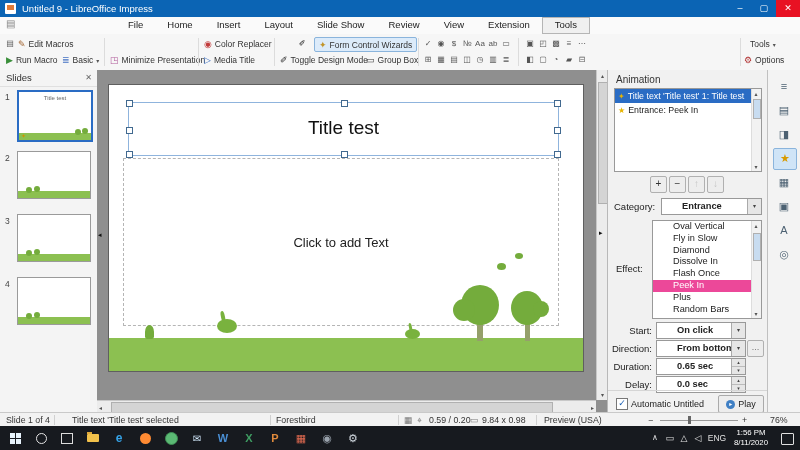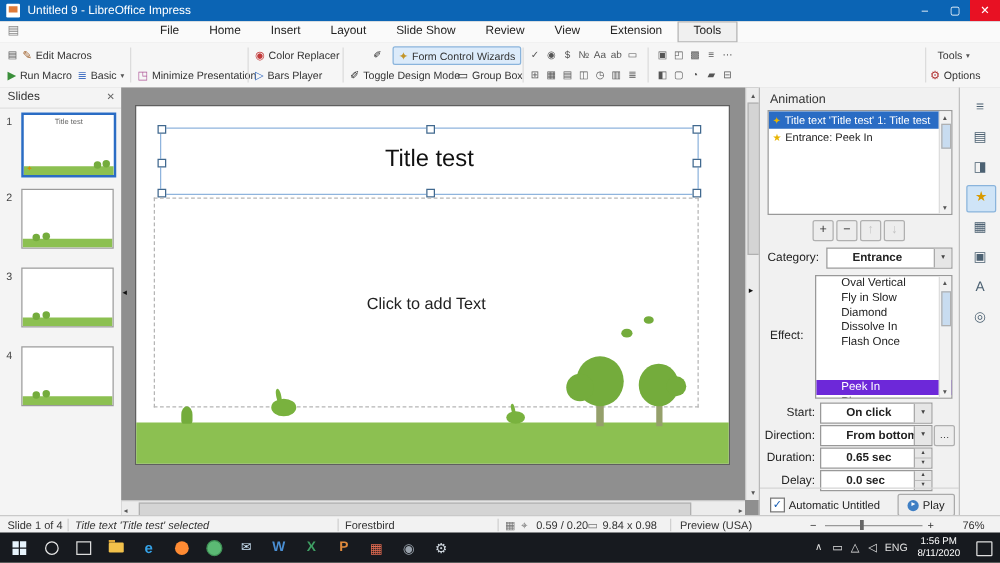--- a/index.html
+++ b/index.html
@@ -73,21 +73,21 @@
   .selbox{position:absolute;height:15px;background:#fff;border:1px solid #999;}
   .seltxt{position:absolute;left:20px;top:0;line-height:14px;white-space:nowrap;font-size:9.3px;font-weight:bold;}
   .selarr{position:absolute;right:0;top:0;width:13px;height:100%;background:#e6e6e6;border-left:1px solid #aaa;
           text-align:center;font-size:6px;line-height:14px;color:#444;}
   .spincol{position:absolute;right:0;top:0;width:13px;height:100%;border-left:1px solid #aaa;}
   .spinup,.spindn{position:absolute;left:0;width:13px;height:7px;background:#e6e6e6;font-size:5px;text-align:center;color:#444;line-height:7px;}
   .spinup{top:0;border-bottom:1px solid #bbb;}
   .spindn{bottom:0;}
   .elist{position:absolute;left:44px;top:150px;width:108px;height:97px;background:#fff;border:1px solid #999;overflow:hidden;}
   .erow{height:11.8px;line-height:11.8px;padding-left:20px;font-size:9.2px;white-space:nowrap;width:95px;}
-  .erow.sel{background:#6d28d9;color:#fff;margin-top:24px;}
+  .erow.sel{background:#ec4899;color:#fff;}
   .checkbox{position:absolute;width:10px;height:10px;background:#fff;border:1px solid #777;font-size:9px;line-height:9px;text-align:center;color:#1a5fb4;}
   .playbtn{position:absolute;left:110px;top:325px;width:44px;height:16px;background:#ededed;border:1px solid #aaa;border-radius:2px;
            display:flex;align-items:center;justify-content:center;gap:3px;font-size:9px;color:#222;}
   .playico{width:9px;height:9px;border-radius:50%;background:#3f7fc4;color:#fff;font-size:6px;line-height:9px;text-align:center;}
   .apsep{position:absolute;left:0;top:320px;width:160px;border-top:1px solid #d5d5d5;}
   
   .strip{position:absolute;left:767px;top:70px;width:33px;height:342px;background:#f3f3f3;border-left:1px solid #c0c0c0;}
   .sico{position:absolute;left:5px;width:22px;height:20px;text-align:center;line-height:20px;font-size:11px;color:#4c6172;border-radius:2px;}
   .sico.active{background:#cfe4f7;border:1px solid #8ab4dc;line-height:18px;color:#d89a00;}
   
@@ -164,21 +164,21 @@
       <span>Minimize Presentation</span>
     </div>
     <div class="tsep" style="left:198px;"></div>
 
     <div class="titem" style="left:204px;top:3px;">
       <span class="ticon" style="color:#c23a3a;">◉</span>
       <span>Color Replacer</span>
     </div>
     <div class="titem" style="left:204px;top:19px;">
       <span class="ticon" style="color:#3a6fc2;">▷</span>
-      <span>Bars Player</span>
+      <span>Media Title</span>
     </div>
     <div class="tsep" style="left:274px;"></div>
 
     <span class="gico" style="left:296px;top:3px;color:#222;">✐</span>
     <div class="titem tbox" style="left:314px;top:3px;">
       <span class="ticon" style="color:#c2952a;">✦</span>
       <span>Form Control Wizards</span>
     </div>
     <div class="titem" style="left:280px;top:19px;">
       <span class="ticon">✐</span>
@@ -398,21 +398,21 @@
     <span class="sico active" style="top:78px;">★</span>
     <span class="sico" style="top:102px;">▦</span>
     <span class="sico" style="top:126px;">▣</span>
     <span class="sico" style="top:150px;">A</span>
     <span class="sico" style="top:174px;">◎</span>
   </div>
 
   <div class="status">
     <span class="sitem" style="left:6px;">Slide 1 of 4</span>
     <span class="ssep" style="left:54px;"></span>
-    <span class="sitem" style="left:60px;font-style:italic;">Title text 'Title test' selected</span>
+    <span class="sitem" style="left:72px;">Title text 'Title test' selected</span>
     <span class="ssep" style="left:270px;"></span>
     <span class="sitem" style="left:276px;">Forestbird</span>
     <span class="ssep" style="left:398px;"></span>
     <span class="sitem" style="left:404px;color:#777;">▦</span>
     <span class="sitem" style="left:417px;color:#777;">⌖</span>
     <span class="sitem" style="left:429px;">0.59 / 0.20</span>
     <span class="sitem" style="left:470px;color:#777;">▭</span>
     <span class="sitem" style="left:482px;">9.84 x 0.98</span>
     <span class="ssep" style="left:536px;"></span>
     <span class="sitem" style="left:544px;">Preview (USA)</span>

